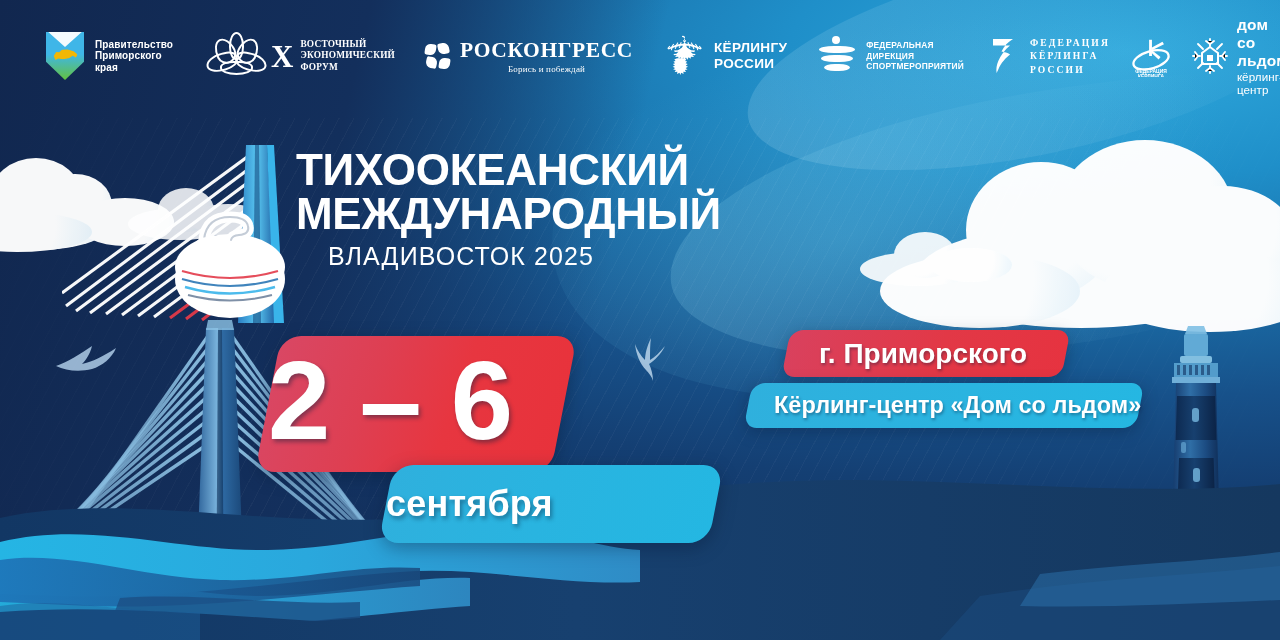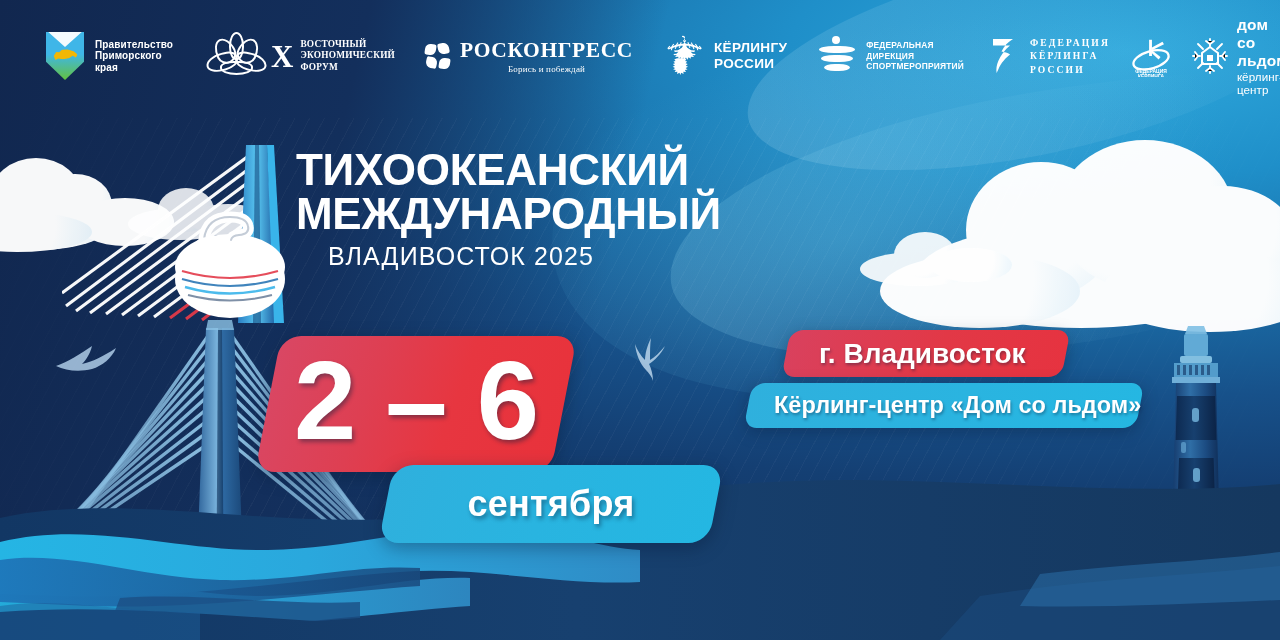--- a/index.html
+++ b/index.html
@@ -160,21 +160,21 @@
   .water svg{width:100%;height:100%;display:block;}
 
   
   .gull{position:absolute;z-index:16;}
   .gull svg{display:block;}
   .gull1{left:52px;top:340px;width:92px;height:40px;}
   .gull2{left:625px;top:336px;width:50px;height:46px;}
 
   
   .datewrap{position:absolute;left:268px;top:336px;z-index:24;}
-  .badge{position:relative;display:flex;align-items:center;justify-content:center;
+  .badge{position:relative;display:flex;align-items:center;justify-content:flex-start;
      filter:drop-shadow(0 5px 9px rgba(3,18,44,.34));}
   .badge .inner{position:relative;z-index:2;color:#fff;white-space:nowrap;
      text-shadow:2px 3px 4px rgba(10,30,60,.42);}
   .badge .bg{position:absolute;inset:0;border-radius:20px;transform:skewX(-11deg);}
 
   .badge-days{width:296px;height:136px;}
   .badge-days .bg{background:linear-gradient(100deg,#d94764 0%,#de3f52 34%,#e73640 62%,#e8323b 100%);}
   .badge-days .inner{font-size:112px;font-weight:700;line-height:1;letter-spacing:-1px;
      padding-bottom:6px;}
 
@@ -568,21 +568,21 @@
     </div>
     <div class="badge badge-month">
       <div class="bg"></div>
       <div class="inner">сентября</div>
     </div>
   </div>
 
   <div class="venuewrap">
     <div class="vbadge vbadge-city">
       <div class="bg"></div>
-      <div class="inner">г. Владивосток</div>
+      <div class="inner">г. Приморского</div>
     </div>
     <div class="vbadge vbadge-venue">
       <div class="bg"></div>
       <div class="inner">Кёрлинг-центр «Дом со льдом»</div>
     </div>
   </div>
 
 </div>
 
 </body></html>

